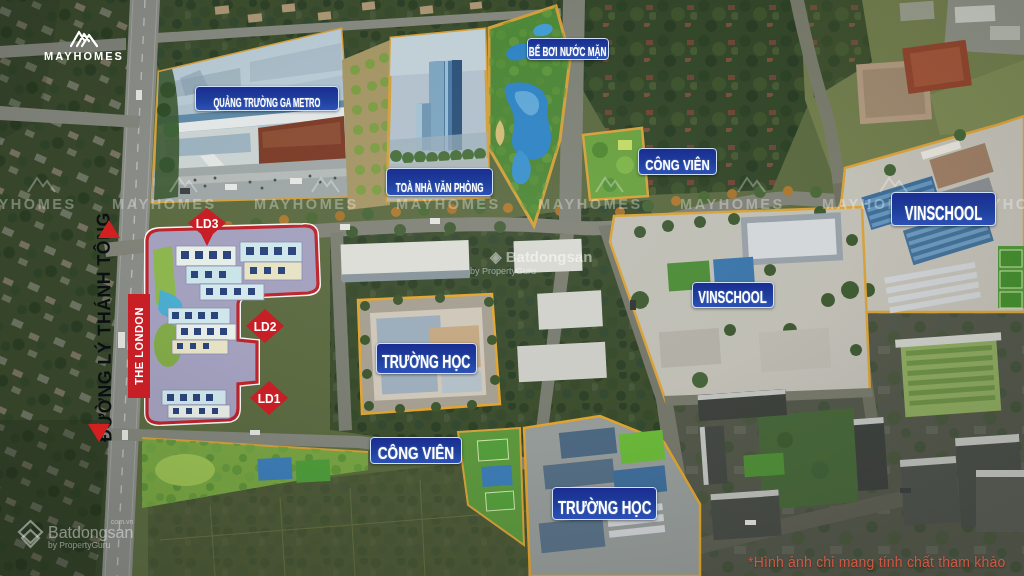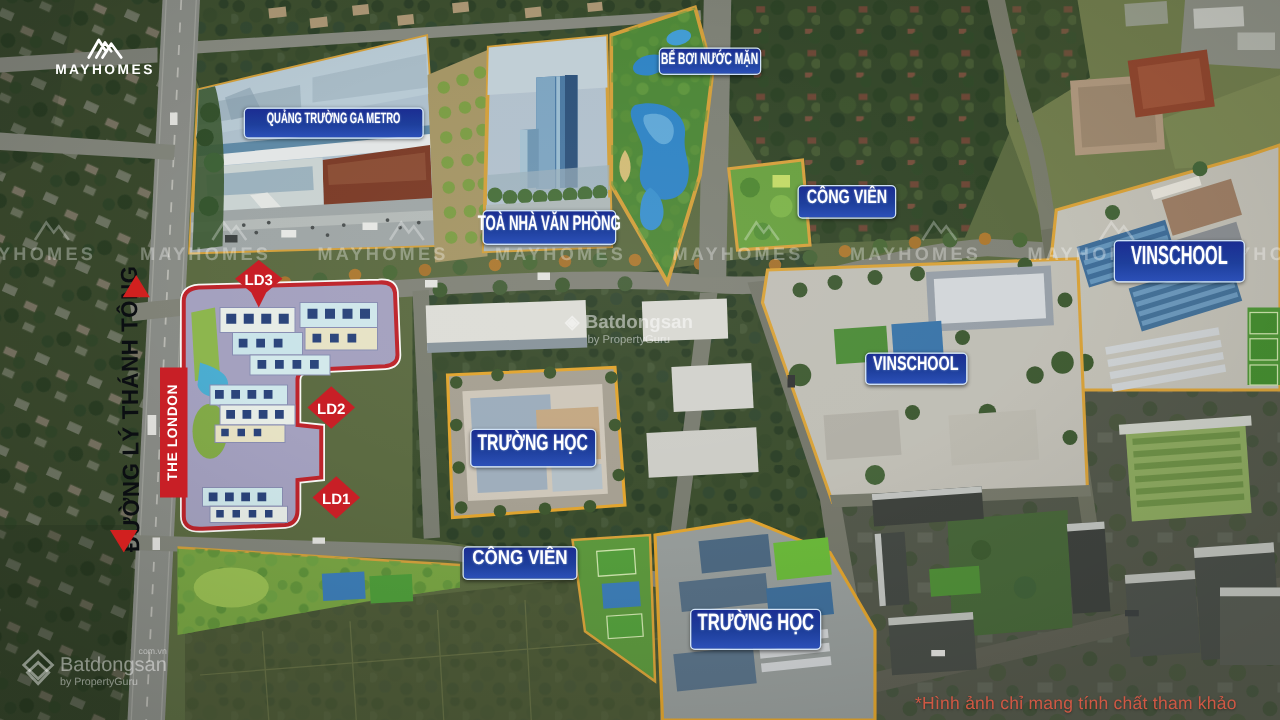--- a/index.html
+++ b/index.html
@@ -1,21 +1,21 @@
 <!DOCTYPE html>
 <html><head>
 <meta charset="utf-8">
 <style>
   html,body{margin:0;padding:0;}
   body{width:1024px;height:576px;overflow:hidden;position:relative;
        font-family:"Liberation Sans", sans-serif;background:#50603a;}
   .lbl{position:absolute;background:linear-gradient(180deg,#1b2d92 0%,#1e3f9c 55%,#2c50b8 100%);
        color:#fff;font-weight:bold;
        border:1.5px solid #cfe2f8;border-radius:4px;display:flex;
-       align-items:flex-start;justify-content:center;white-space:nowrap;
+       align-items:flex-end;justify-content:center;white-space:nowrap;
        box-shadow:0 1px 3px rgba(0,0,0,.45);
        text-shadow:0 0 2px rgba(220,240,255,.55);}
   .lbl>span{display:inline-block;white-space:nowrap;}
   .wm{position:absolute;color:rgba(255,255,255,.33);font-weight:bold;
       letter-spacing:2.6px;font-size:14.5px;}
 </style>
 </head>
 <body>
 
 <svg width="1024" height="576" viewBox="0 0 1024 576" style="position:absolute;left:0;top:0">
@@ -608,21 +608,21 @@
 </svg>
 
 <div style="position:absolute;left:44px;top:29px;width:80px;text-align:center;color:#fff;">
   <svg width="30" height="19" viewBox="0 0 30 19" style="display:block;margin:0 auto;">
     <path d="M2,17 L10,3 L15,11 M8,17 L15,5 L20,12 M13,17 L20,6 L28,17" fill="none" stroke="#fff" stroke-width="2.2" stroke-linecap="round" stroke-linejoin="round"></path>
   </svg>
   <div style="font-size:11px;font-weight:bold;letter-spacing:2px;margin-top:2px;">MAYHOMES</div>
 </div>
 
 <div style="position:absolute;left:452px;top:248px;color:rgba(255,255,255,.5);">
-  <div style="font-size:15px;font-weight:bold;">◈ Batdongsan</div>
+  <div style="font-size:15px;font-weight:bold;margin-left:38px;">◈ Batdongsan</div>
   <div style="font-size:9px;margin-left:18px;">by PropertyGuru</div>
 </div>
 
 <div style="position:absolute;left:17px;top:518px;color:rgba(255,255,255,.45);">
   <div style="display:flex;align-items:center;gap:4px;">
     <svg width="27" height="30" viewBox="0 0 27 30">
       <path d="M13.5,2 L25,13 L13.5,24 L2,13 Z" fill="none" stroke="rgba(255,255,255,.45)" stroke-width="2.2"></path>
       <path d="M5,19 L13.5,11 L22,19 L13.5,28 Z" fill="none" stroke="rgba(255,255,255,.45)" stroke-width="2.2"></path>
     </svg>
     <div>
@@ -630,21 +630,21 @@
       <div style="font-size:16px;font-weight:normal;line-height:16px;">Batdongsan</div>
       <div style="font-size:8.5px;line-height:9px;">by PropertyGuru</div>
     </div>
   </div>
 </div>
 
 <div class="lbl" style="left:195px;top:86px;width:142px;height:23px;font-size:12px;">
     <span style="transform:scaleX(.63);">QUẢNG TRƯỜNG GA METRO</span>
   </div>
 
-<div class="lbl" style="left:386px;top:168px;width:105px;height:26px;font-size:17px;">
+<div class="lbl" style="left:386px;top:168px;width:105px;height:26px;font-size:13px;">
     <span style="transform:scaleX(.62);">TOÀ NHÀ VĂN PHÒNG</span>
   </div>
 
 <div class="lbl" style="left:527px;top:38px;width:80px;height:20px;font-size:13px;">
     <span style="transform:scaleX(.63);">BỂ BƠI NƯỚC MẶN</span>
   </div>
 
 <div class="lbl" style="left:638px;top:148px;width:77px;height:25px;font-size:15.5px;">
     <span style="transform:scaleX(.74);">CÔNG VIÊN</span>
   </div>
@@ -693,13 +693,13 @@
 </div>
 
 <svg style="position:absolute;left:98px;top:220px;" width="22" height="18" viewBox="0 0 22 18">
     <polygon points="11,0 22,18 0,18" fill="#d1201f"></polygon>
   </svg>
 
 <svg style="position:absolute;left:88px;top:424px;" width="22" height="18" viewBox="0 0 22 18">
     <polygon points="0,0 22,0 11,18" fill="#d1201f"></polygon>
   </svg>
 
-<div style="position:absolute;left:732px;top:554px;color:#d05844;font-size:14px;letter-spacing:.2px;text-shadow:0 1px 2px rgba(0,0,0,.4);">*Hình ảnh chỉ mang tính chất tham khảo</div>
+<div style="position:absolute;left:748px;top:554px;color:#d05844;font-size:14px;letter-spacing:.2px;text-shadow:0 1px 2px rgba(0,0,0,.4);">*Hình ảnh chỉ mang tính chất tham khảo</div>
 
 </body></html>

